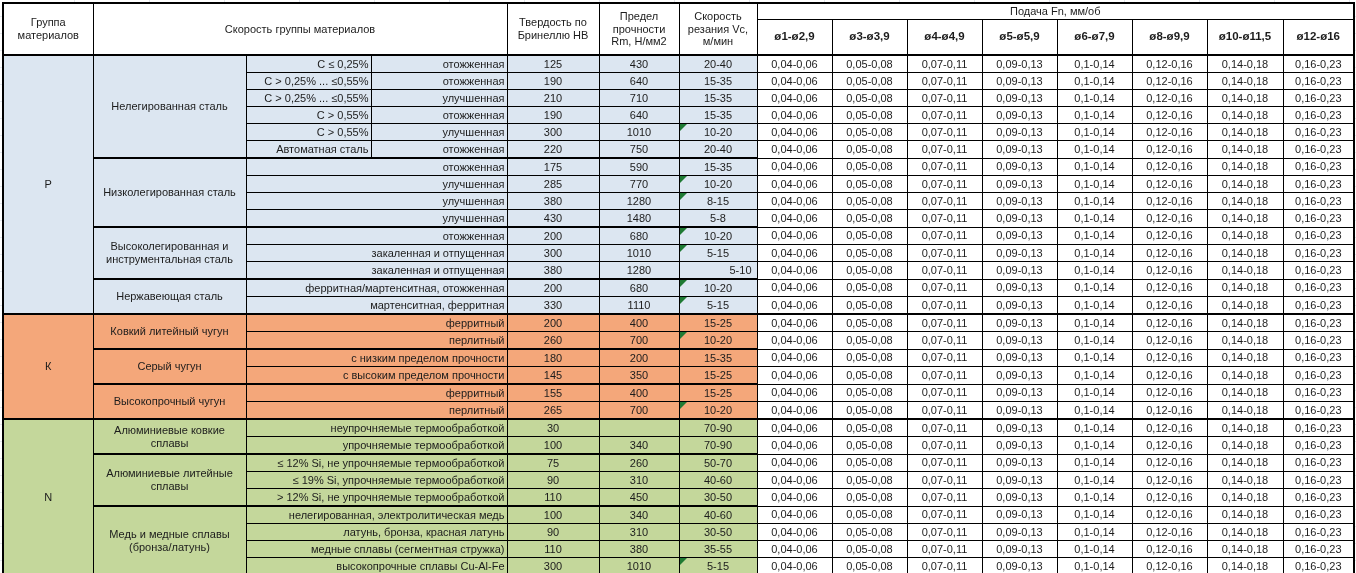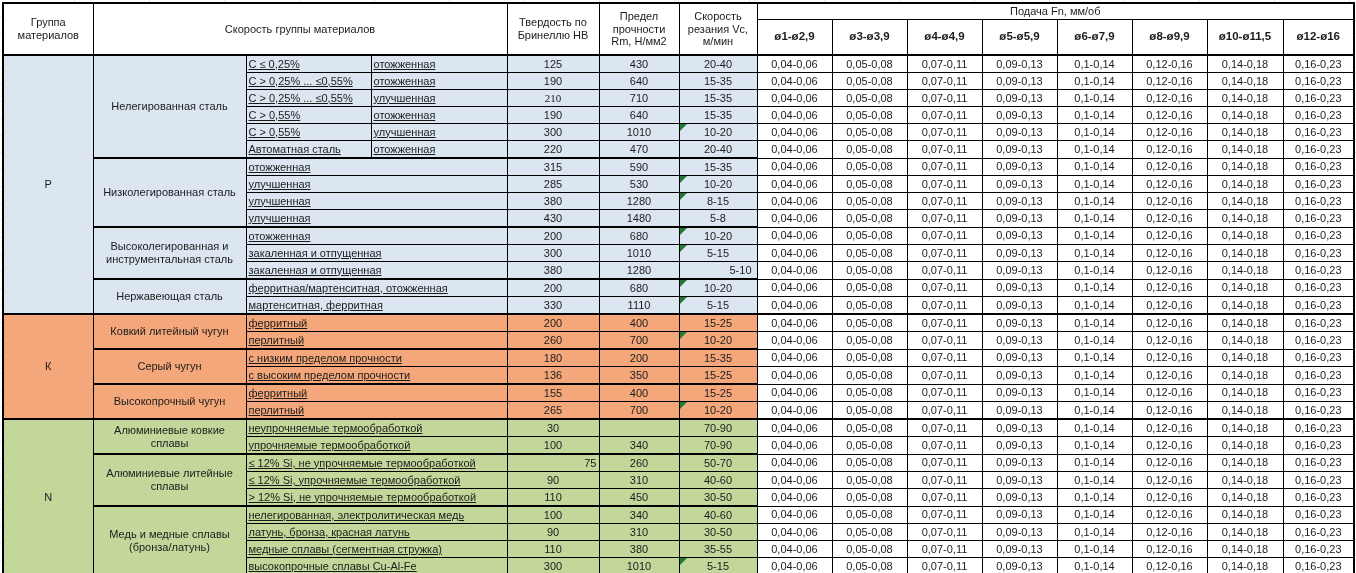--- a/index.html
+++ b/index.html
@@ -33,21 +33,21 @@
     overflow:hidden;
   }
   .grid thead th{font-weight:normal;text-align:center;vertical-align:middle;}
   .grid thead tr.r1{height:16px;}
   .grid thead tr.r2{height:36px;}
   .grid thead th.dia{font-weight:bold;font-size:11.5px;}
   .grid thead th{border-bottom-width:2px;}
   .grid thead tr.r1 th.feed-head{border-bottom-width:1px;}
   .grid tbody td{height:16px;}
   .c-center{text-align:center;vertical-align:middle;}
-  .c-left{text-align:left;vertical-align:middle;padding-left:3px;text-decoration:underline;}
+  .c-left{text-align:right;vertical-align:middle;padding-left:3px;}
   .c-group{text-align:center;vertical-align:middle;font-size:12px;}
   td.vc{position:relative;}
   .tri{
     position:absolute;top:0;left:0;width:0;height:0;
     border-top:7px solid #1f7a33;
     border-right:7px solid transparent;
   }
   tr.fam-start td:not(.feed){border-top:2px solid #000;}
   tr.grp-start td{border-top:2px solid #000;}
 </style>
@@ -122,21 +122,21 @@
           <td class="c-center feed">0,07-0,11</td>
           <td class="c-center feed">0,09-0,13</td>
           <td class="c-center feed">0,1-0,14</td>
           <td class="c-center feed">0,12-0,16</td>
           <td class="c-center feed">0,14-0,18</td>
           <td class="c-center feed">0,16-0,23</td>
         </tr>
         <tr>
           <td class="c-left" style="background: rgb(220, 230, 241);">C &gt; 0,25% ... ≤0,55%</td>
           <td class="c-left" style="background: rgb(220, 230, 241);">улучшенная</td>
-          <td class="c-center" style="background: rgb(220, 230, 241); font-family: Liberation Serif, serif;">210</td>
+          <td class="c-center" style="background: rgb(220, 230, 241);">210</td>
           <td class="c-center" style="background: rgb(220, 230, 241);">710</td>
           <td class="c-center vc" style="background: rgb(220, 230, 241);">15-35</td>
           <td class="c-center feed">0,04-0,06</td>
           <td class="c-center feed">0,05-0,08</td>
           <td class="c-center feed">0,07-0,11</td>
           <td class="c-center feed">0,09-0,13</td>
           <td class="c-center feed">0,1-0,14</td>
           <td class="c-center feed">0,12-0,16</td>
           <td class="c-center feed">0,14-0,18</td>
           <td class="c-center feed">0,16-0,23</td>
@@ -168,50 +168,50 @@
           <td class="c-center feed">0,09-0,13</td>
           <td class="c-center feed">0,1-0,14</td>
           <td class="c-center feed">0,12-0,16</td>
           <td class="c-center feed">0,14-0,18</td>
           <td class="c-center feed">0,16-0,23</td>
         </tr>
         <tr>
           <td class="c-left" style="background: rgb(220, 230, 241);">Автоматная сталь</td>
           <td class="c-left" style="background: rgb(220, 230, 241);">отожженная</td>
           <td class="c-center" style="background: rgb(220, 230, 241);">220</td>
-          <td class="c-center" style="background: rgb(220, 230, 241);">470</td>
+          <td class="c-center" style="background: rgb(220, 230, 241);">750</td>
           <td class="c-center vc" style="background: rgb(220, 230, 241);">20-40</td>
           <td class="c-center feed">0,04-0,06</td>
           <td class="c-center feed">0,05-0,08</td>
           <td class="c-center feed">0,07-0,11</td>
           <td class="c-center feed">0,09-0,13</td>
           <td class="c-center feed">0,1-0,14</td>
           <td class="c-center feed">0,12-0,16</td>
           <td class="c-center feed">0,14-0,18</td>
           <td class="c-center feed">0,16-0,23</td>
         </tr>
         <tr class="fam-start">
           <td class="c-center" rowspan="4" style="background: rgb(220, 230, 241);">Низколегированная сталь</td>
           <td class="c-left" colspan="2" style="background: rgb(220, 230, 241);">отожженная</td>
-          <td class="c-center" style="background: rgb(220, 230, 241);">315</td>
+          <td class="c-center" style="background: rgb(220, 230, 241);">175</td>
           <td class="c-center" style="background: rgb(220, 230, 241);">590</td>
           <td class="c-center vc" style="background: rgb(220, 230, 241);">15-35</td>
           <td class="c-center feed">0,04-0,06</td>
           <td class="c-center feed">0,05-0,08</td>
           <td class="c-center feed">0,07-0,11</td>
           <td class="c-center feed">0,09-0,13</td>
           <td class="c-center feed">0,1-0,14</td>
           <td class="c-center feed">0,12-0,16</td>
           <td class="c-center feed">0,14-0,18</td>
           <td class="c-center feed">0,16-0,23</td>
         </tr>
         <tr>
           <td class="c-left" colspan="2" style="background: rgb(220, 230, 241);">улучшенная</td>
           <td class="c-center" style="background: rgb(220, 230, 241);">285</td>
-          <td class="c-center" style="background: rgb(220, 230, 241);">530</td>
+          <td class="c-center" style="background: rgb(220, 230, 241);">770</td>
           <td class="c-center vc" style="background: rgb(220, 230, 241);">10-20<span class="tri"></span></td>
           <td class="c-center feed">0,04-0,06</td>
           <td class="c-center feed">0,05-0,08</td>
           <td class="c-center feed">0,07-0,11</td>
           <td class="c-center feed">0,09-0,13</td>
           <td class="c-center feed">0,1-0,14</td>
           <td class="c-center feed">0,12-0,16</td>
           <td class="c-center feed">0,14-0,18</td>
           <td class="c-center feed">0,16-0,23</td>
         </tr>
@@ -355,21 +355,21 @@
           <td class="c-center feed">0,05-0,08</td>
           <td class="c-center feed">0,07-0,11</td>
           <td class="c-center feed">0,09-0,13</td>
           <td class="c-center feed">0,1-0,14</td>
           <td class="c-center feed">0,12-0,16</td>
           <td class="c-center feed">0,14-0,18</td>
           <td class="c-center feed">0,16-0,23</td>
         </tr>
         <tr>
           <td class="c-left" colspan="2" style="background: rgb(244, 167, 122);">с высоким пределом прочности</td>
-          <td class="c-center" style="background: rgb(244, 167, 122);">136</td>
+          <td class="c-center" style="background: rgb(244, 167, 122);">145</td>
           <td class="c-center" style="background: rgb(244, 167, 122);">350</td>
           <td class="c-center vc" style="background: rgb(244, 167, 122);">15-25</td>
           <td class="c-center feed">0,04-0,06</td>
           <td class="c-center feed">0,05-0,08</td>
           <td class="c-center feed">0,07-0,11</td>
           <td class="c-center feed">0,09-0,13</td>
           <td class="c-center feed">0,1-0,14</td>
           <td class="c-center feed">0,12-0,16</td>
           <td class="c-center feed">0,14-0,18</td>
           <td class="c-center feed">0,16-0,23</td>
@@ -429,34 +429,34 @@
           <td class="c-center feed">0,07-0,11</td>
           <td class="c-center feed">0,09-0,13</td>
           <td class="c-center feed">0,1-0,14</td>
           <td class="c-center feed">0,12-0,16</td>
           <td class="c-center feed">0,14-0,18</td>
           <td class="c-center feed">0,16-0,23</td>
         </tr>
         <tr class="fam-start">
           <td class="c-center" rowspan="3" style="background: rgb(196, 215, 155);">Алюминиевые литейные сплавы</td>
           <td class="c-left" colspan="2" style="background: rgb(196, 215, 155);">≤ 12% Si, не упрочняемые термообработкой</td>
-          <td class="c-center" style="background: rgb(196, 215, 155); text-align: right;">75</td>
+          <td class="c-center" style="background: rgb(196, 215, 155);">75</td>
           <td class="c-center" style="background: rgb(196, 215, 155);">260</td>
           <td class="c-center vc" style="background: rgb(196, 215, 155);">50-70</td>
           <td class="c-center feed">0,04-0,06</td>
           <td class="c-center feed">0,05-0,08</td>
           <td class="c-center feed">0,07-0,11</td>
           <td class="c-center feed">0,09-0,13</td>
           <td class="c-center feed">0,1-0,14</td>
           <td class="c-center feed">0,12-0,16</td>
           <td class="c-center feed">0,14-0,18</td>
           <td class="c-center feed">0,16-0,23</td>
         </tr>
         <tr>
-          <td class="c-left" colspan="2" style="background: rgb(196, 215, 155);">≤ 12% Si, упрочняемые термообработкой</td>
+          <td class="c-left" colspan="2" style="background: rgb(196, 215, 155);">≤ 19% Si, упрочняемые термообработкой</td>
           <td class="c-center" style="background: rgb(196, 215, 155);">90</td>
           <td class="c-center" style="background: rgb(196, 215, 155);">310</td>
           <td class="c-center vc" style="background: rgb(196, 215, 155);">40-60</td>
           <td class="c-center feed">0,04-0,06</td>
           <td class="c-center feed">0,05-0,08</td>
           <td class="c-center feed">0,07-0,11</td>
           <td class="c-center feed">0,09-0,13</td>
           <td class="c-center feed">0,1-0,14</td>
           <td class="c-center feed">0,12-0,16</td>
           <td class="c-center feed">0,14-0,18</td>

